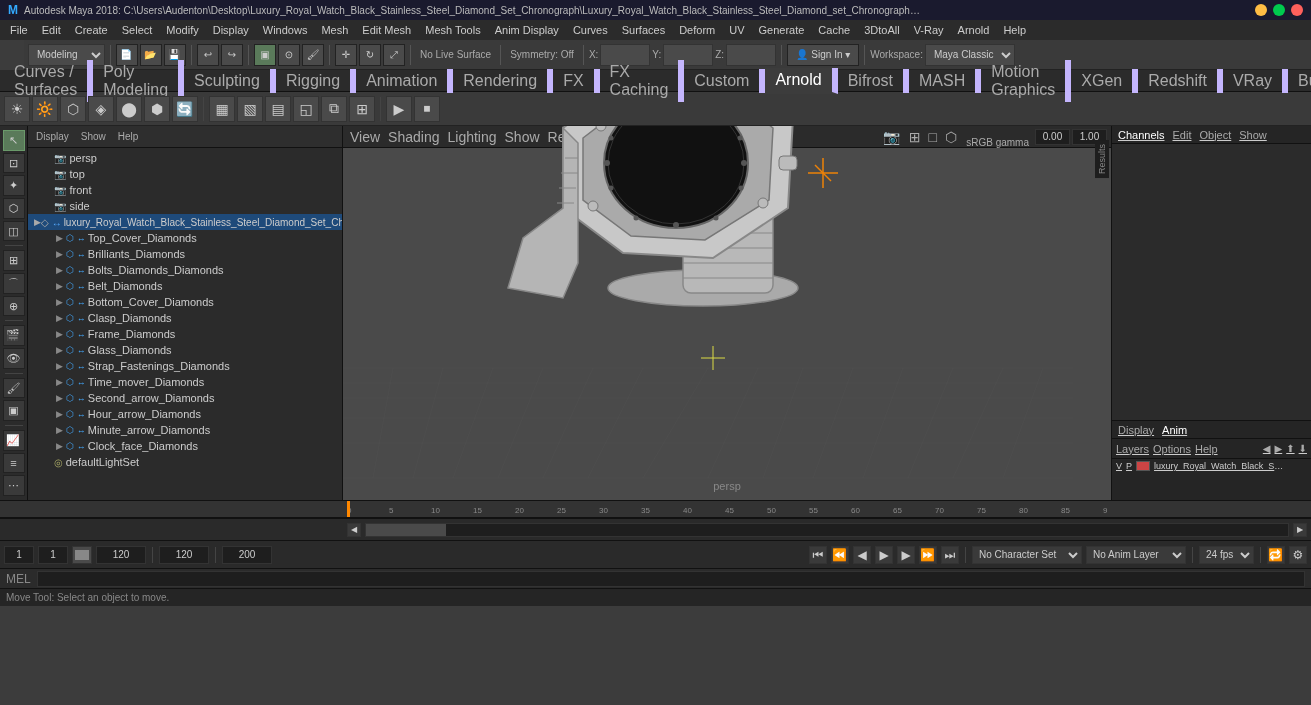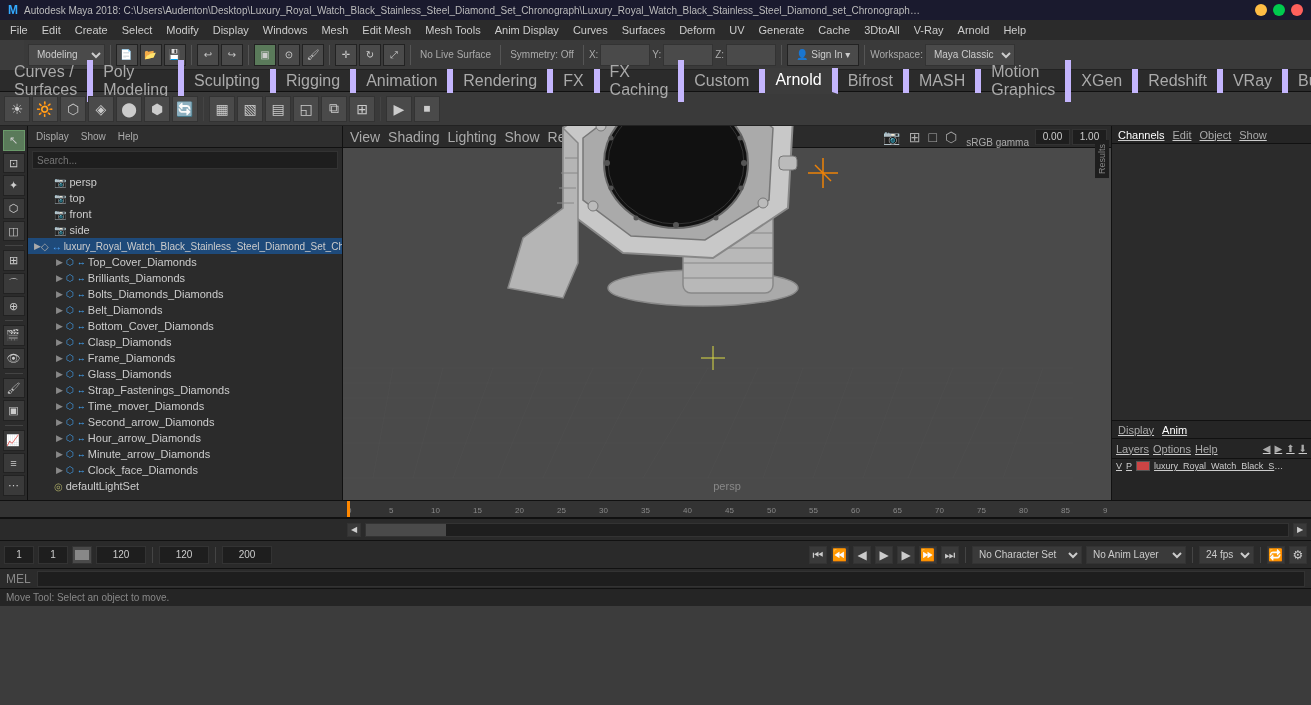--- a/index.html
+++ b/index.html
@@ -366,21 +366,20 @@
     <button class="left-tool-btn">≡</button>
     <button class="left-tool-btn">⋯</button>
   </div>
 
   <div id="outliner">
     <div id="outliner-toolbar">
       <span class="outliner-tool-btn">Display</span>
       <span class="outliner-tool-btn">Show</span>
       <span class="outliner-tool-btn">Help</span>
     </div>
-    <input type="text" id="outliner-search" placeholder="Search..." style="">
     <div id="outliner-tree">
 
       <div class="tree-item indent-1">
         <span class="tree-arrow"></span>
         <span style="color:#4a9;font-size:10px;margin-right:3px;">📷</span>
         <span class="tree-label">persp</span>
       </div>
       <div class="tree-item indent-1">
         <span class="tree-arrow"></span>
         <span style="color:#4a9;font-size:10px;margin-right:3px;">📷</span>

